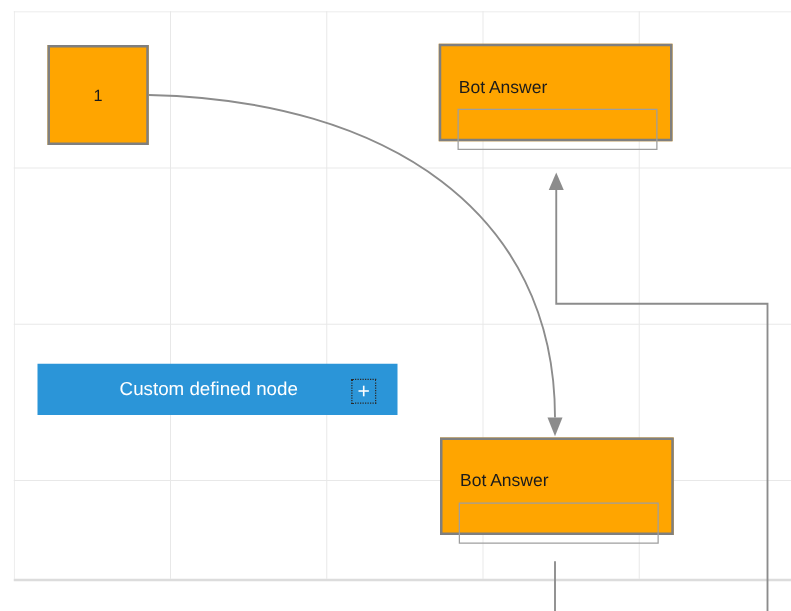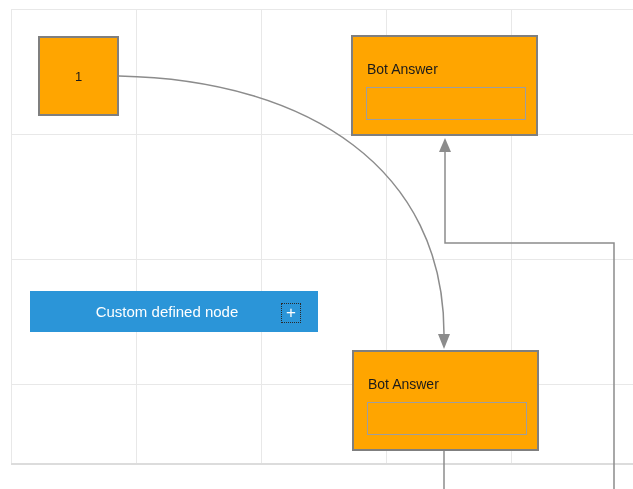--- a/index.html
+++ b/index.html
@@ -51,21 +51,21 @@
     background: var(--node-orange);
     border: 2px solid var(--node-border);
   }
   #node-1 {
     left: 38px; top: 36px;
     width: 81px; height: 80px;
     display: flex; align-items: center; justify-content: center;
     font-size: 13px; color: var(--label-dark);
   }
   .bot-answer {
-    width: 187px; height: 101px;
+    width: 187px; height: 78px;
   }
   #bot-answer-top  { left: 351px; top: 35px;  }
   #bot-answer-bottom { left: 352px; top: 350px; }
   .bot-answer .node-title {
     position: absolute;
     left: 14px; top: 24px;
     font-size: 14px;
     color: var(--label-dark);
     white-space: nowrap;
   }

